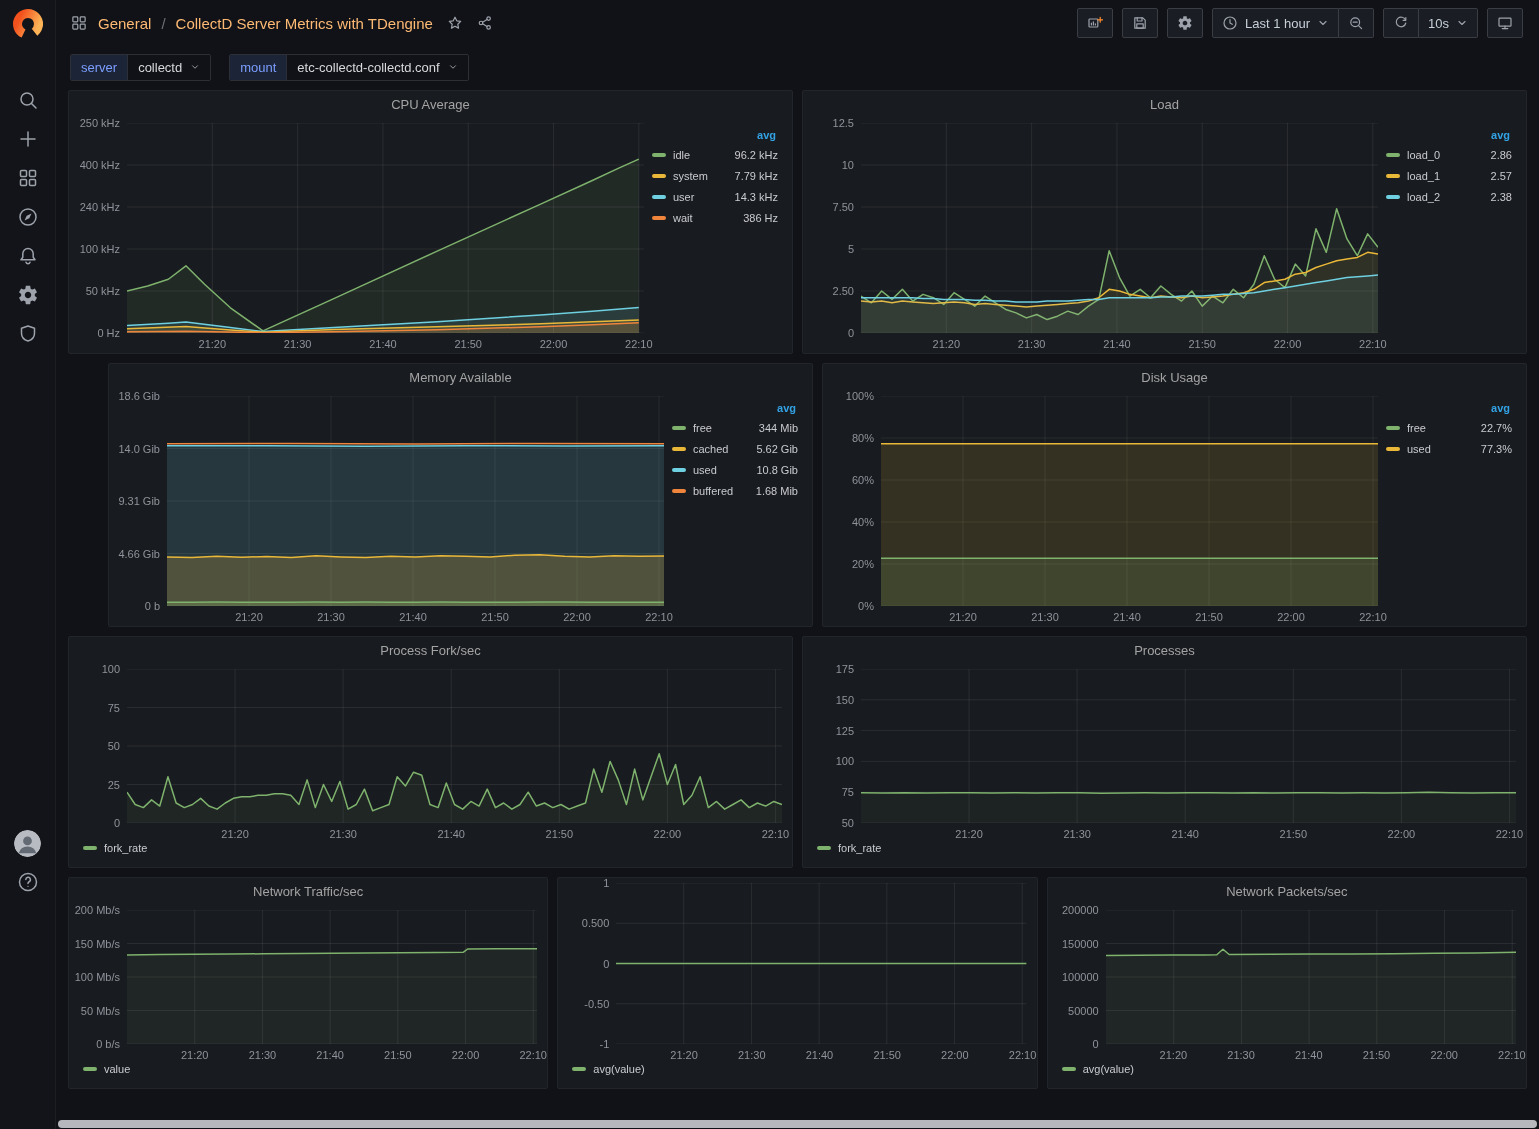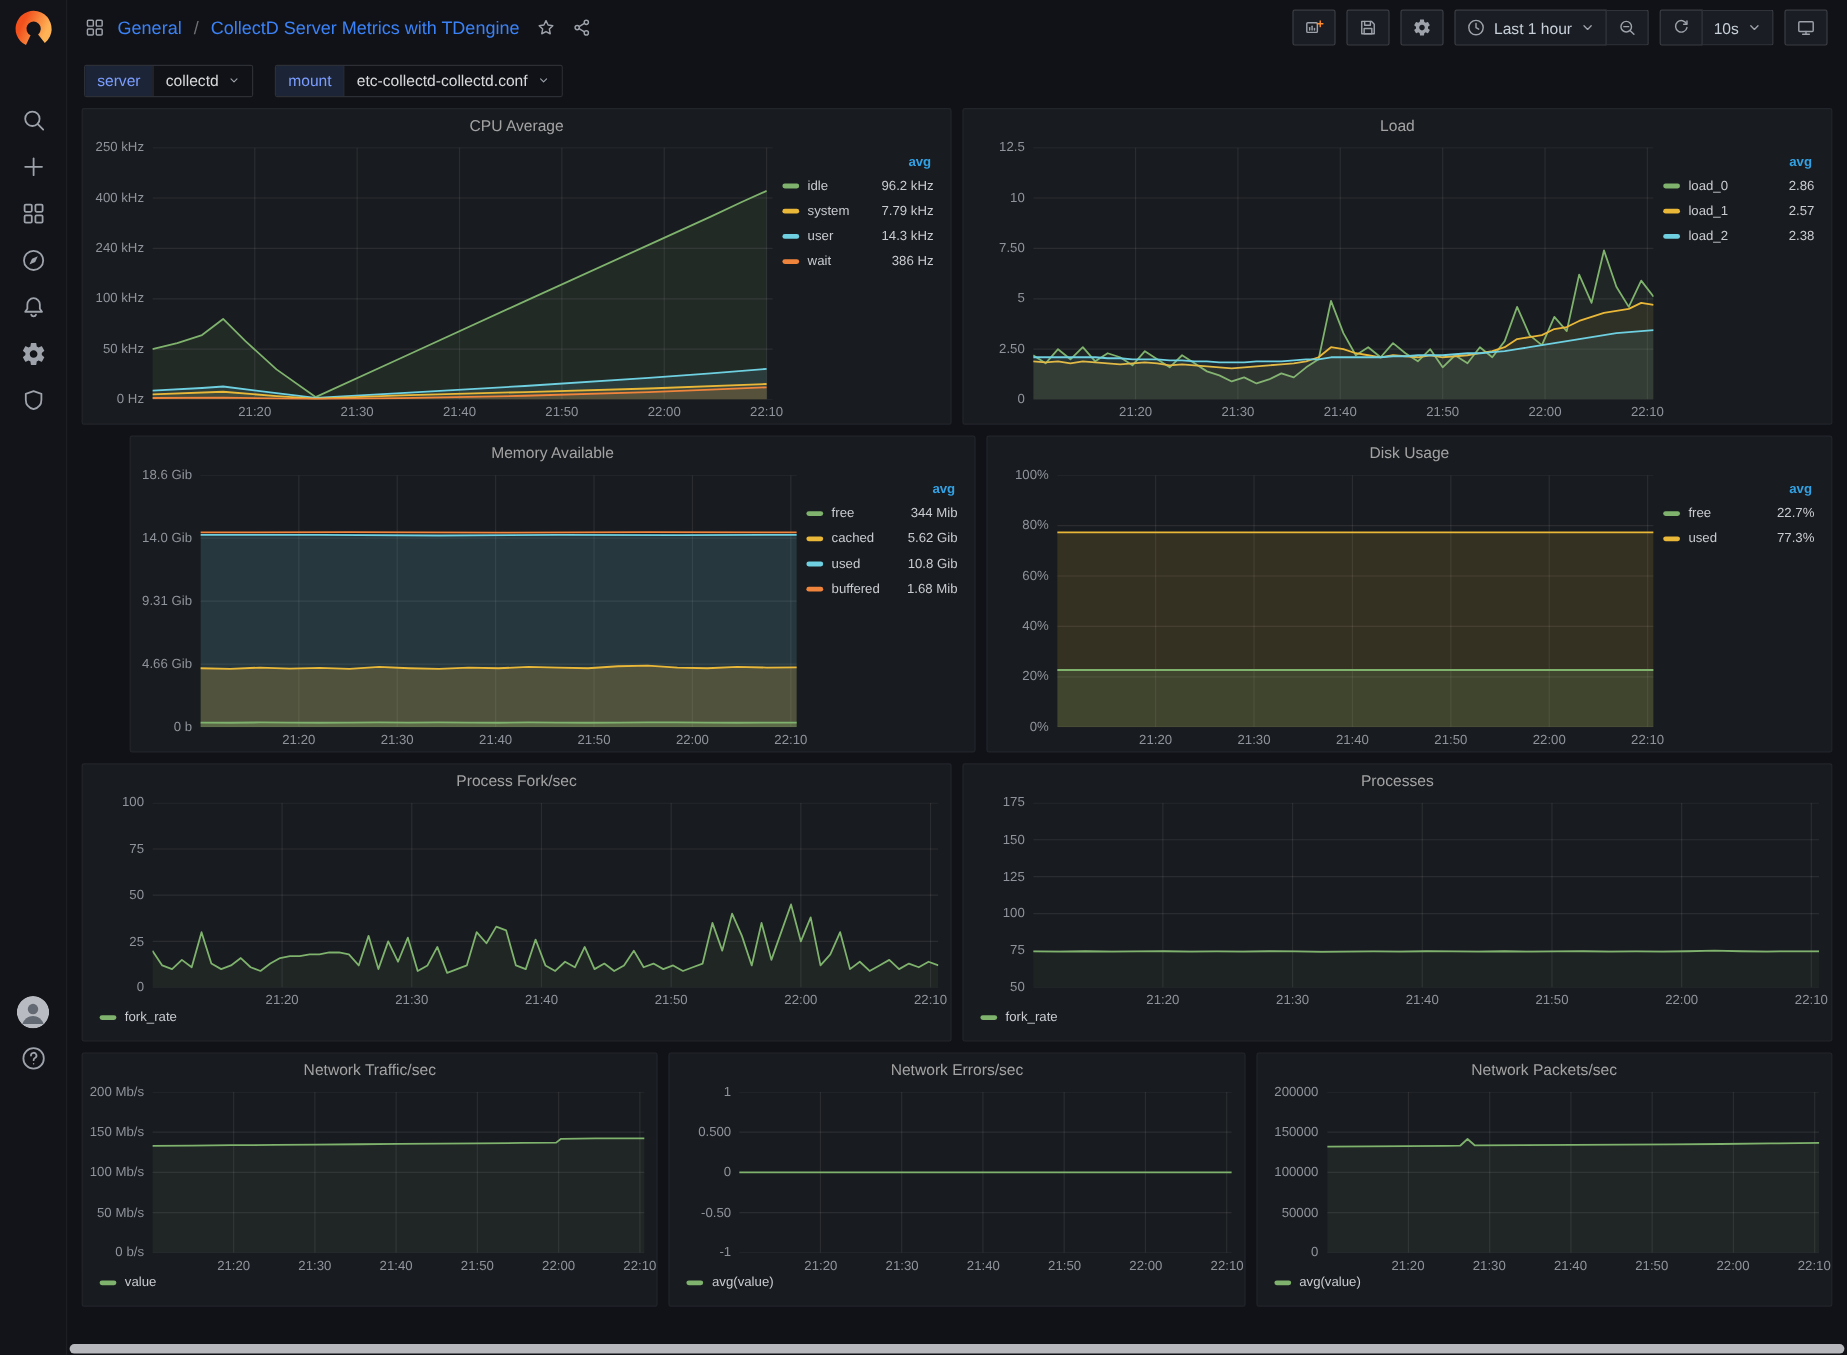--- a/index.html
+++ b/index.html
@@ -27,21 +27,21 @@
   .icon svg { width: 100%; height: 100%; stroke: #9da2ab; fill: none; stroke-width: 1.5; stroke-linecap: round; stroke-linejoin: round; }
   .icon.i16 { width: 16px; height: 16px; }
   .icon.i18 { width: 18px; height: 18px; }
   .icon.sm { width: 12px; height: 12px; }
   .icon.xs { width: 10px; height: 10px; }
 
   
   .main { flex: 1; min-width: 0; display: flex; flex-direction: column; position: relative; }
   .topnav { height: 46px; flex: none; display: flex; align-items: center; justify-content: space-between; padding: 0 16px 0 14px; }
   .breadcrumb { display: flex; align-items: center; gap: 10px; font-size: 15px; }
-  .crumb { color: #3b82f6; font-weight: 500; cursor: pointer; }
+  .crumb { color: #fdba74; font-weight: 500; cursor: pointer; }
   .crumb-sep { color: #6e7077; }
   .bc-action { margin-left: 4px; cursor: pointer; }
   .nav-actions { display: flex; align-items: center; gap: 9px; }
   .btn-group { display: flex; }
   .btn-group .nav-btn + .nav-btn { border-left: 0; border-top-left-radius: 0; border-bottom-left-radius: 0; }
   .btn-group .nav-btn:first-child { border-top-right-radius: 0; border-bottom-right-radius: 0; }
   .nav-btn {
     height: 30px; padding: 0 9px; display: flex; align-items: center; gap: 7px;
     background: #1a1d23; border: 1px solid #3a3d44; border-radius: 2px;
     color: #c7d0d9; font-size: 13px; font-family: inherit; cursor: pointer; white-space: nowrap;
@@ -734,23 +734,20 @@
               </div>
             </div>
             <div class="legend-bottom">
               <div class="legend-item">
                 <span class="swatch" style="background: rgb(126, 178, 109);"></span>
                 <span class="legend-name">value</span>
               </div>
             </div>
           </section>
           <section class="panel">
-            <div class="panel-header">
-              <h2 class="panel-title">Network Errors/sec</h2>
-            </div>
             <div class="panel-body">
               <div class="y-axis">
                 <span class="y-tick" style="bottom: 0%;">-1</span>
                 <span class="y-tick" style="bottom: 25%;">-0.50</span>
                 <span class="y-tick" style="bottom: 50%;">0</span>
                 <span class="y-tick" style="bottom: 75%;">0.500</span>
                 <span class="y-tick" style="bottom: 100%;">1</span>
               </div>
               <div class="plot-col">
                 <div class="plot">

